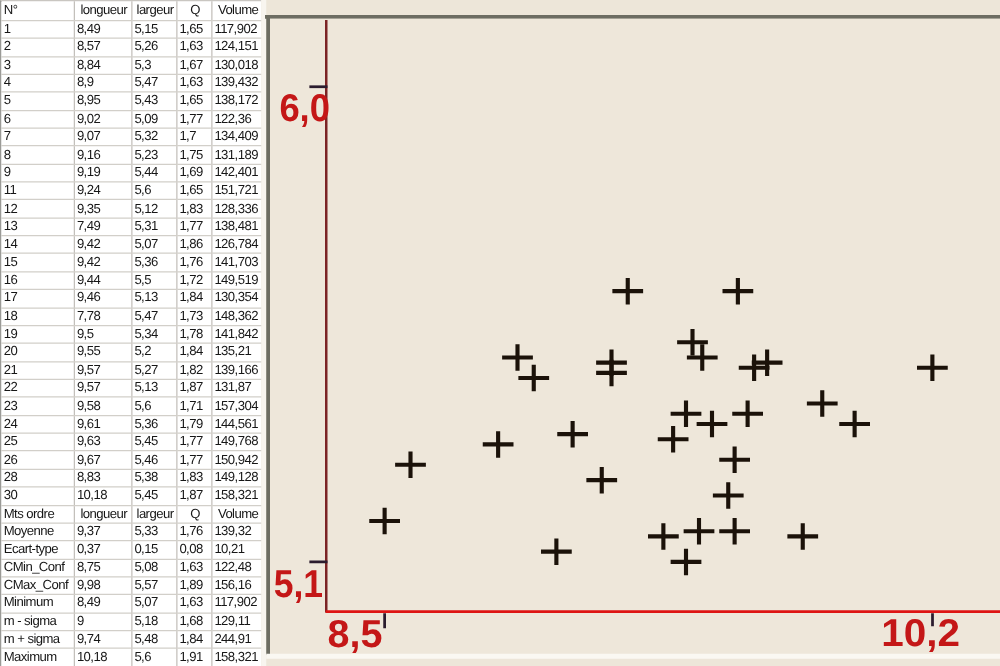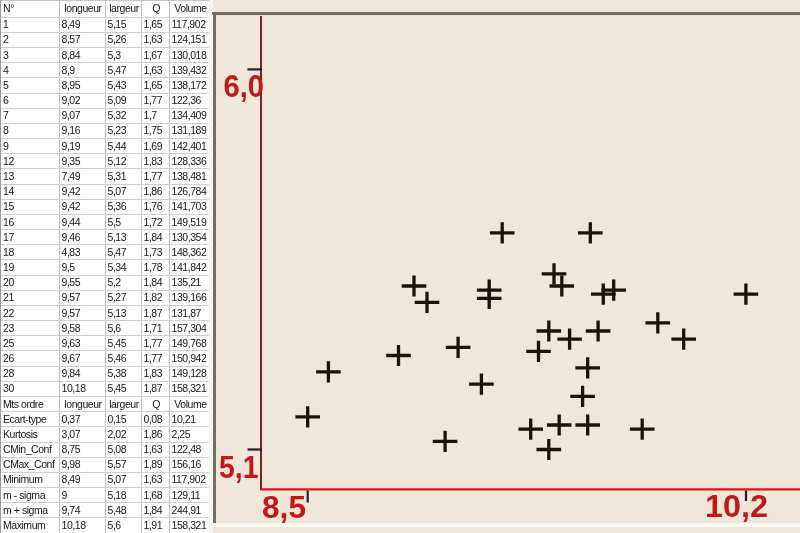--- a/index.html
+++ b/index.html
@@ -100,20 +100,27 @@
 
 <tr>
           <td class="l">9</td>
           <td class="l">9,19</td>
           <td class="l">5,44</td>
           <td class="l">1,69</td>
           <td class="l">142,401</td>
         </tr>
 
 
+<tr>
+          <td class="l">11</td>
+          <td class="l">9,24</td>
+          <td class="l">5,6</td>
+          <td class="l">1,65</td>
+          <td class="l">151,721</td>
+        </tr>
 
 <tr>
           <td class="l">12</td>
           <td class="l">9,35</td>
           <td class="l">5,12</td>
           <td class="l">1,83</td>
           <td class="l">128,336</td>
         </tr>
 
 <tr>
@@ -151,21 +158,21 @@
 <tr>
           <td class="l">17</td>
           <td class="l">9,46</td>
           <td class="l">5,13</td>
           <td class="l">1,84</td>
           <td class="l">130,354</td>
         </tr>
 
 <tr>
           <td class="l">18</td>
-          <td class="l">4,83</td>
+          <td class="l">7,78</td>
           <td class="l">5,47</td>
           <td class="l">1,73</td>
           <td class="l">148,362</td>
         </tr>
 
 <tr>
           <td class="l">19</td>
           <td class="l">9,5</td>
           <td class="l">5,34</td>
           <td class="l">1,78</td>
@@ -197,41 +204,48 @@
         </tr>
 
 <tr>
           <td class="l">23</td>
           <td class="l">9,58</td>
           <td class="l">5,6</td>
           <td class="l">1,71</td>
           <td class="l">157,304</td>
         </tr>
 
+<tr>
+          <td class="l">24</td>
+          <td class="l">9,61</td>
+          <td class="l">5,36</td>
+          <td class="l">1,79</td>
+          <td class="l">144,561</td>
+        </tr>
 
 <tr>
           <td class="l">25</td>
           <td class="l">9,63</td>
           <td class="l">5,45</td>
           <td class="l">1,77</td>
           <td class="l">149,768</td>
         </tr>
 
 <tr>
           <td class="l">26</td>
           <td class="l">9,67</td>
           <td class="l">5,46</td>
           <td class="l">1,77</td>
           <td class="l">150,942</td>
         </tr>
 
 
 <tr>
           <td class="l">28</td>
-          <td class="l">9,84</td>
+          <td class="l">8,83</td>
           <td class="l">5,38</td>
           <td class="l">1,83</td>
           <td class="l">149,128</td>
         </tr>
 
 
 <tr>
           <td class="l">30</td>
           <td class="l">10,18</td>
           <td class="l">5,45</td>
@@ -240,37 +254,37 @@
         </tr>
 
 <tr class="h2">
           <td class="l">Mts ordre</td>
           <td>longueur</td>
           <td>largeur</td>
           <td>Q</td>
           <td>Volume</td>
         </tr>
 
+<tr>
+          <td class="l">Moyenne</td>
+          <td class="l">9,37</td>
+          <td class="l">5,33</td>
+          <td class="l">1,76</td>
+          <td class="l">139,32</td>
+        </tr>
 
 <tr>
           <td class="l">Ecart-type</td>
           <td class="l">0,37</td>
           <td class="l">0,15</td>
           <td class="l">0,08</td>
           <td class="l">10,21</td>
         </tr>
 
 
-<tr>
-          <td class="l">Kurtosis</td>
-          <td class="l">3,07</td>
-          <td class="l">2,02</td>
-          <td class="l">1,86</td>
-          <td class="l">2,25</td>
-        </tr>
 
 <tr>
           <td class="l">CMin_Conf</td>
           <td class="l">8,75</td>
           <td class="l">5,08</td>
           <td class="l">1,63</td>
           <td class="l">122,48</td>
         </tr>
 
 <tr>

